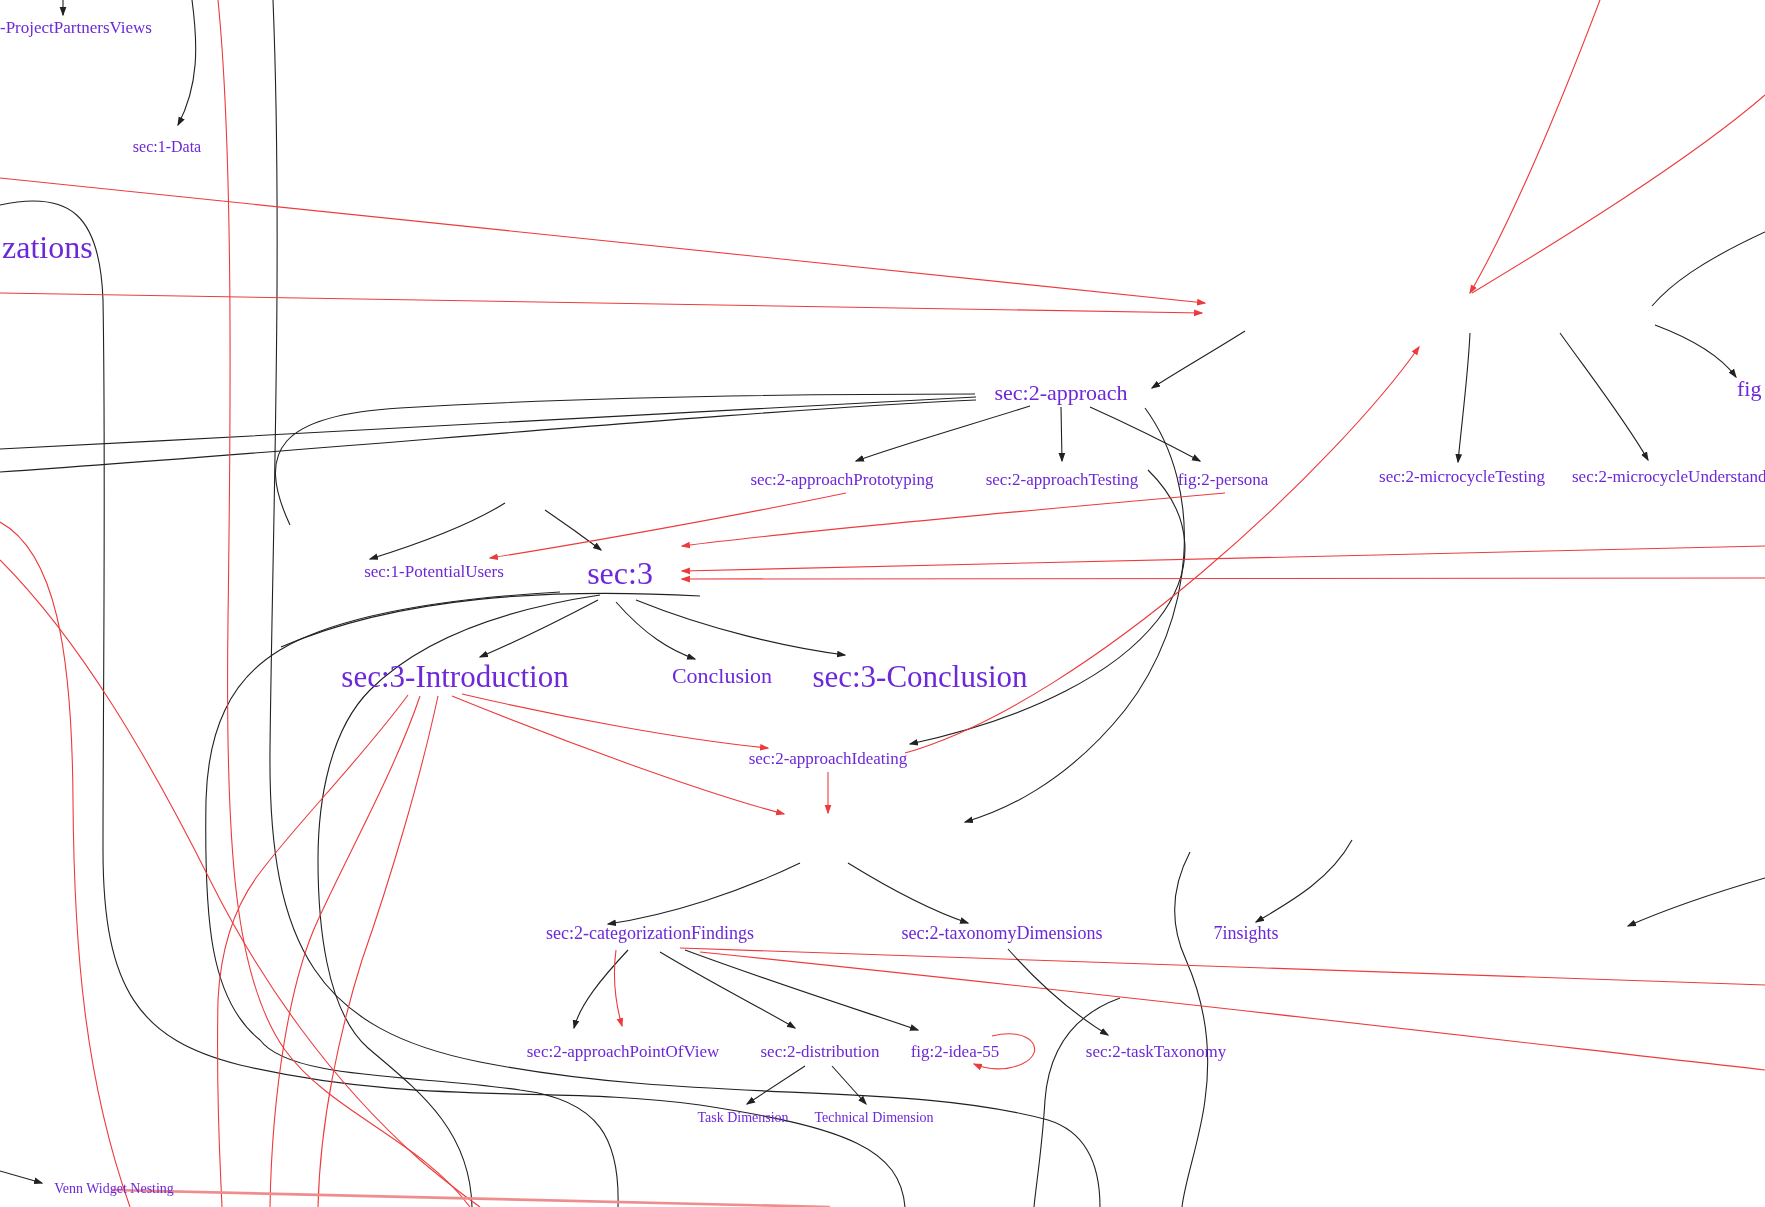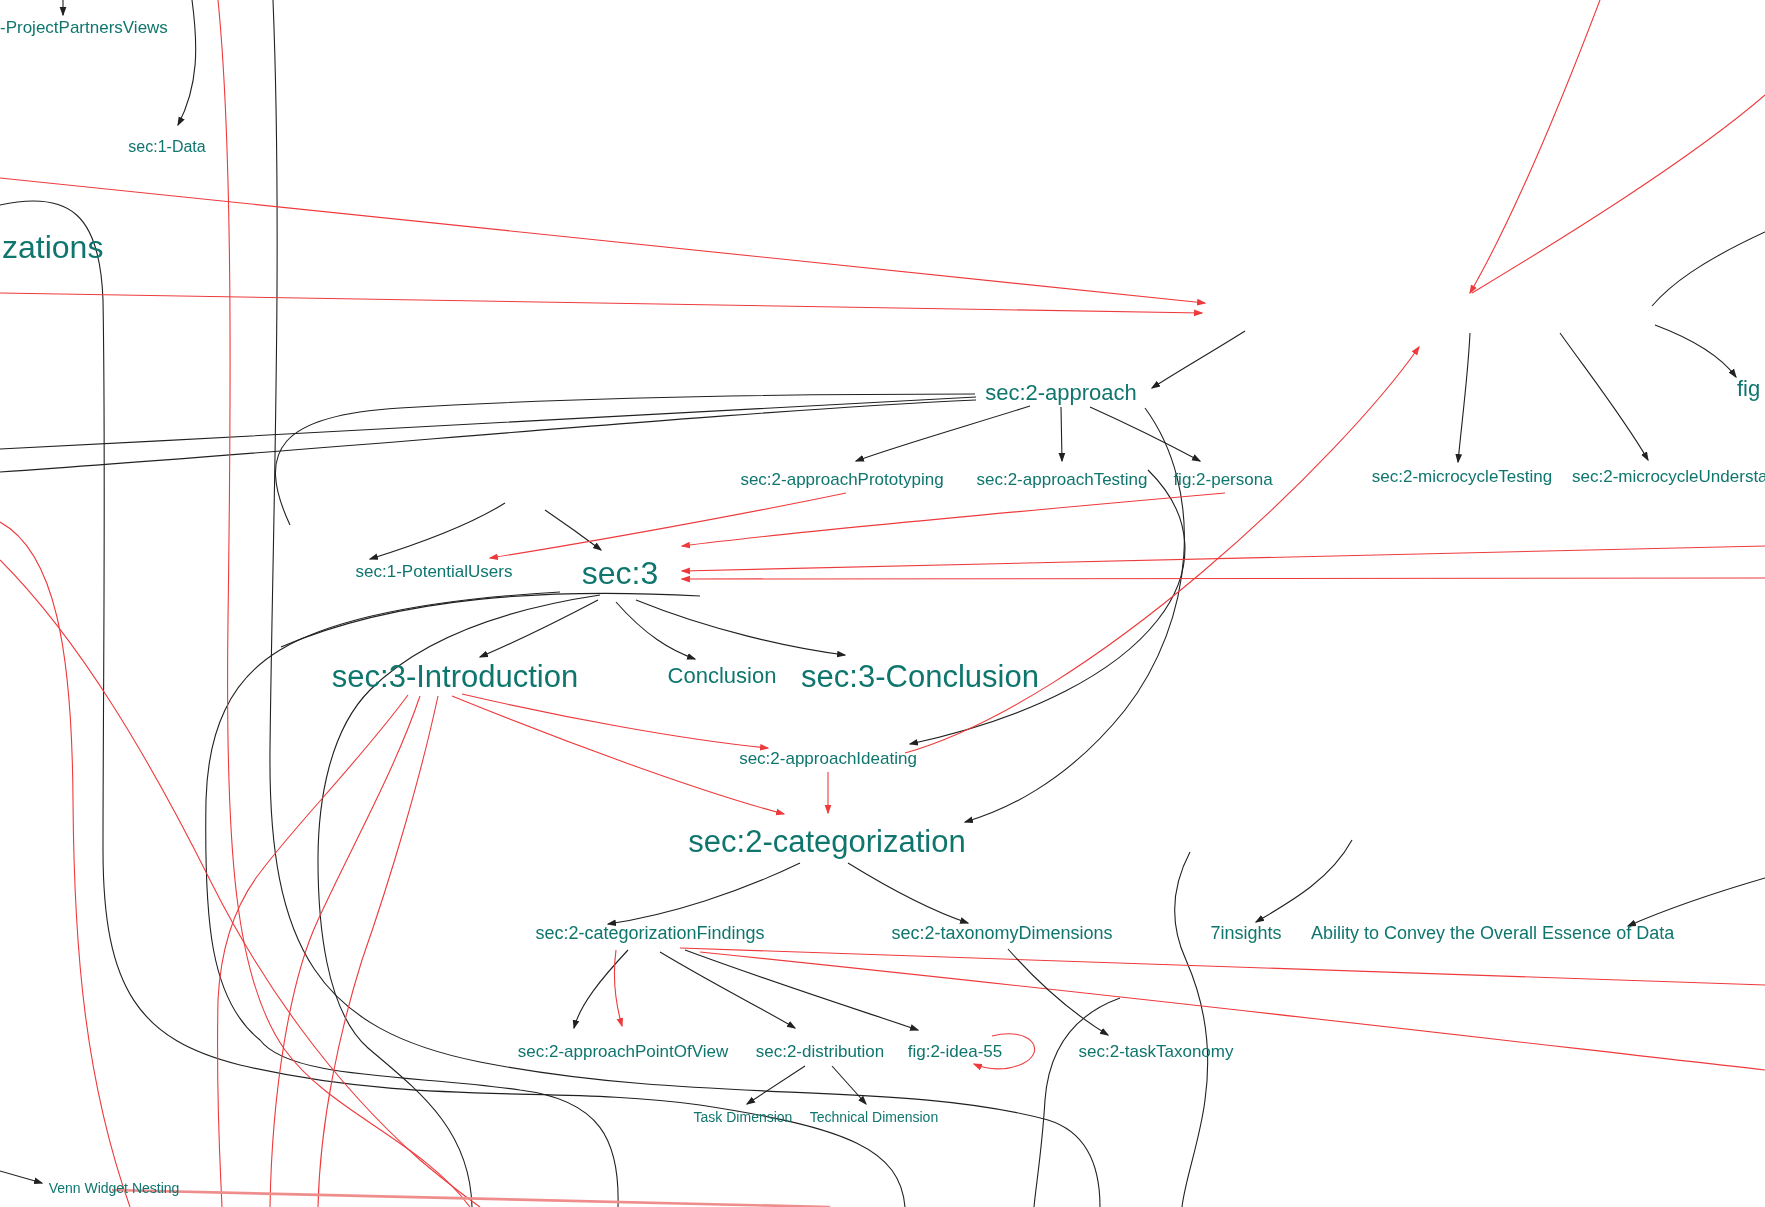--- a/index.html
+++ b/index.html
@@ -2,22 +2,22 @@
 <html><head>
 <meta charset="utf-8">
 <style>
   html,body{margin:0;padding:0;background:#ffffff;}
   #stage{position:relative;width:1765px;height:1207px;overflow:hidden;
          font-family:"Liberation Sans", sans-serif;background:#ffffff;}
   svg.edges{position:absolute;left:0;top:0;width:1765px;height:1207px;}
   .eb{fill:none;stroke:#212121;stroke-width:1.1px;}
   .er{fill:none;stroke:#ee3a3c;stroke-width:1.1px;}
   .er.thick{stroke:#ef8d8d;stroke-width:2.6px;}
-  .node{position:absolute;white-space:nowrap;color:#0f766e;transform:translate(-50%,-50%);
-        line-height:1.1;cursor:default;}
+  .node{position:absolute;white-space:nowrap;color:#6d28d9;transform:translate(-50%,-50%);
+        line-height:1.1;cursor:default;font-family:Liberation Serif, serif;}
   .node.anchored{transform:translateY(-50%);}
   .fz14{font-size:14px;} .fz16{font-size:16px;} .fz17{font-size:17px;}
   .fz21{font-size:18px;} .fz22{font-size:22px;} .fz26{font-size:32px;}
   .fz29{font-size:29px;} .fz31{font-size:31px;} .fz44{font-size:32px;}
   .fz55{font-size:55px;}
 </style>
 </head>
 <body>
 
 <div id="stage">
@@ -106,25 +106,23 @@
   <div class="node fz17" style="left:1062px;top:480px">sec:2-approachTesting</div>
   <div class="node fz17" style="left:1223px;top:480px">fig:2-persona</div>
   <div class="node fz17" style="left:1462px;top:477px">sec:2-microcycleTesting</div>
   <div class="node anchored fz17" style="left:1572px;top:477px">sec:2-microcycleUnderstanding</div>
   <div class="node fz17" style="left:434px;top:572px">sec:1-PotentialUsers</div>
   <div class="node fz44" style="left:620px;top:574px">sec:3</div>
   <div class="node fz31" style="left:455px;top:677px">sec:3-Introduction</div>
   <div class="node fz22" style="left:722px;top:676px">Conclusion</div>
   <div class="node fz31" style="left:920px;top:677px">sec:3-Conclusion</div>
   <div class="node fz17" style="left:828px;top:759px">sec:2-approachIdeating</div>
-  <div class="node fz31" style="left:827px;top:842px">sec:2-categorization</div>
   <div class="node fz21" style="left:650px;top:934px">sec:2-categorizationFindings</div>
   <div class="node fz21" style="left:1002px;top:934px">sec:2-taxonomyDimensions</div>
   <div class="node fz21" style="left:1246px;top:934px">7insights</div>
-  <div class="node anchored fz21" style="left:1311px;top:934px">Ability to Convey the Overall Essence of Data</div>
   <div class="node fz17" style="left:623px;top:1052px">sec:2-approachPointOfView</div>
   <div class="node fz17" style="left:820px;top:1052px">sec:2-distribution</div>
   <div class="node fz17" style="left:955px;top:1052px">fig:2-idea-55</div>
   <div class="node fz17" style="left:1156px;top:1052px">sec:2-taskTaxonomy</div>
   <div class="node fz14" style="left:743px;top:1118px">Task Dimension</div>
   <div class="node fz14" style="left:874px;top:1118px">Technical Dimension</div>
   <div class="node fz14" style="left:114px;top:1189px">Venn Widget Nesting</div>
 
 </div>
 

